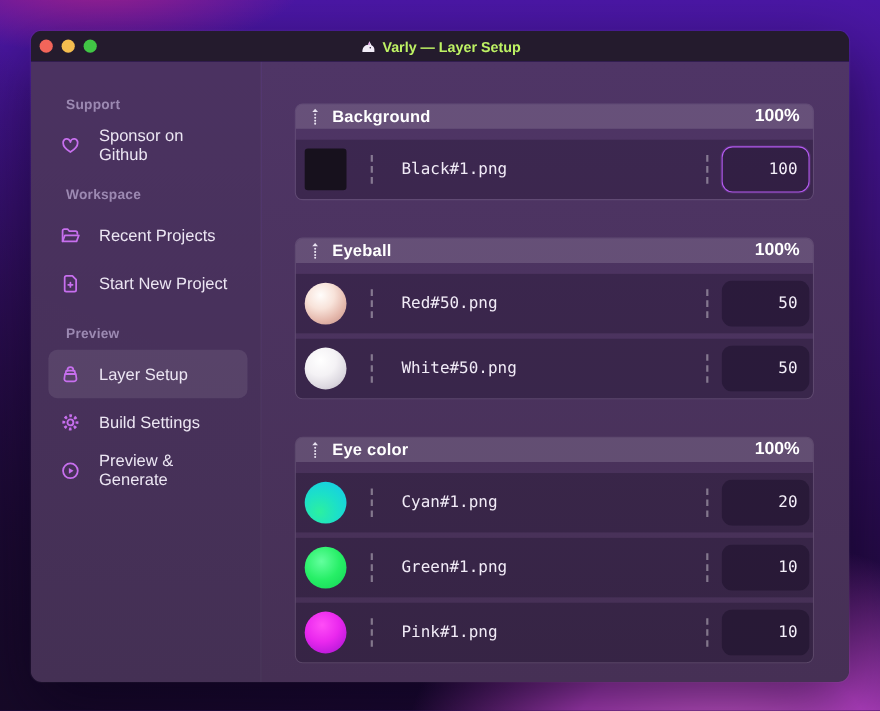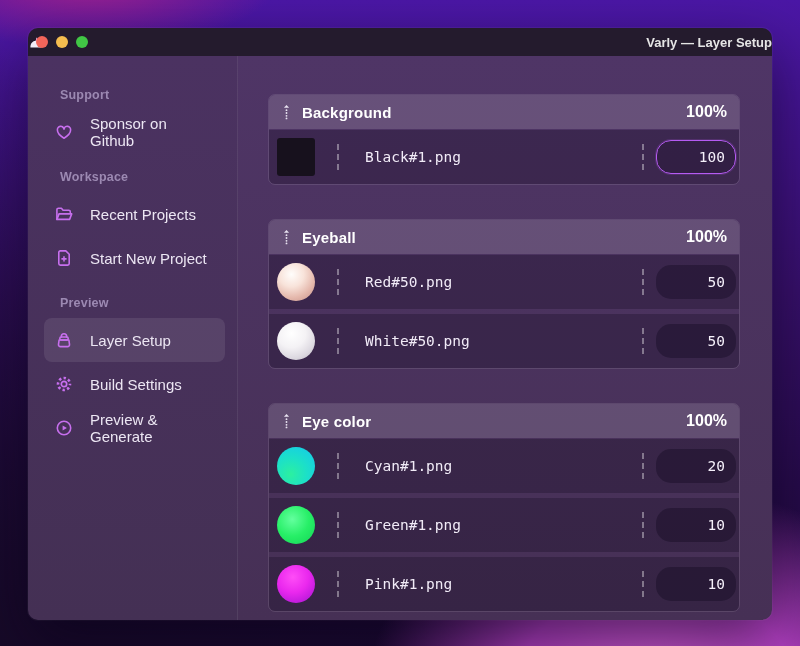--- a/index.html
+++ b/index.html
@@ -17,57 +17,57 @@
     position:absolute;left:28px;top:28px;width:744px;height:592px;
     border-radius:10px;overflow:hidden;display:flex;flex-direction:column;
     box-shadow:0 24px 60px rgba(8,0,22,.55), 0 0 0 1px rgba(255,255,255,.05);
   }
   .titlebar{height:28px;flex:0 0 28px;background:#241b2d;display:flex;align-items:center;position:relative;}
   .lights{position:absolute;left:8px;top:0;height:28px;display:flex;align-items:center;gap:8px;}
   .light{width:12px;height:12px;border-radius:50%;}
   .light.red{background:var(--tl-red,#f3655a);}
   .light.yellow{background:var(--tl-yellow,#f5bd4f);}
   .light.green{background:var(--tl-green,#41c645);}
-  .titletext{flex:1;text-align:center;font-size:13px;font-weight:700;color:#e5e5e5;display:flex;justify-content:space-between;align-items:center;gap:6px;}
+  .titletext{flex:1;text-align:center;font-size:13px;font-weight:700;color:#bef264;display:flex;justify-content:center;align-items:center;gap:6px;}
   .wbody{flex:1;display:flex;min-height:0;}
 
   
   .sidebar{width:210px;flex:0 0 210px;box-sizing:border-box;padding-top:32px;
     background:linear-gradient(180deg,#4b3261,#443054);
     border-right:1px solid rgba(255,255,255,.08);}
   .sb-section{margin-bottom:16px;}
   .sb-label{margin:0 0 8px 32px;font-size:12.5px;font-weight:700;color:#9c89b2;letter-spacing:.2px;}
   .sb-item{height:44px;margin:0 12px 0 16px;border-radius:8px;display:flex;align-items:center;gap:16px;padding:0 10px;color:#ece6f3;font-size:15px;cursor:default;}
   .sb-item.active{background:rgba(255,255,255,.09);}
   .sb-icon{width:20px;height:20px;color:var(--accent,#c76fee);display:flex;align-items:center;justify-content:center;flex:0 0 20px;}
   .sb-icon svg{width:20px;height:20px;display:block;}
 
   
   .main{flex:1;box-sizing:border-box;padding:38px 32px 0 30px;overflow:hidden;
     background:linear-gradient(180deg,#4f3566,#463055);}
   .panel{border:1px solid rgba(255,255,255,.11);border-radius:7px;margin-bottom:34px;}
-  .panel-header{height:34px;background:rgba(255,255,255,.14);border-radius:6px 6px 0 0;display:flex;align-items:center;gap:10px;padding:0 12px;}
+  .panel-header{height:22px;background:rgba(255,255,255,.14);border-radius:6px 6px 0 0;display:flex;align-items:center;gap:10px;padding:0 12px;}
   .drag-icon{color:#e9e3f1;display:flex;align-items:center;}
   .panel-name{font-size:15px;font-weight:700;color:#ffffff;letter-spacing:.2px;}
   .panel-weight{margin-left:auto;font-size:16px;font-weight:700;color:#ffffff;}
-  .rows{display:flex;flex-direction:column;gap:5px;padding-top:1px;}
+  .rows{display:flex;flex-direction:column;gap:5px;padding-top:10px;}
   .row{height:54px;background:rgba(10,2,24,.26);display:flex;align-items:center;padding:0 3px 0 8px;}
   .rows .row:last-child{border-radius:0 0 6px 6px;}
   .thumb{width:38px;height:38px;flex:0 0 38px;}
   .thumb.black-square{background:#17111d;border-radius:3px;}
   .thumb.red-sphere{border-radius:50%;background:radial-gradient(circle at 38% 30%, #fffdfb 0%, #f8e3da 35%, #e5b9ad 65%, #c28c84 100%);}
   .thumb.white-sphere{border-radius:50%;background:radial-gradient(circle at 38% 30%, #ffffff 0%, #f4f2f5 40%, #dcd8e0 70%, #b5aeba 100%);}
   .thumb.cyan-circle{border-radius:50%;background:radial-gradient(circle at 35% 72%, #2cf0a0 0%, #1ce0c8 45%, #14c8ee 100%);}
   .thumb.green-circle{border-radius:50%;background:radial-gradient(circle at 40% 35%, #63ff9e 0%, #27ef67 50%, #12d455 100%);}
   .thumb.pink-circle{border-radius:50%;background:radial-gradient(circle at 42% 32%, #ff4df7 0%, #ea28ee 45%, #b518d8 85%, #9a12c4 100%);}
   .vdiv{width:0;height:26px;border-left:2px dashed rgba(255,255,255,.38);}
   .vdiv.first{margin-left:22px;margin-right:26px;}
   .vdiv.second{margin-right:12px;}
   .filename{flex:1;font-family:"DejaVu Sans Mono", monospace;font-size:14.5px;color:#f1ebf7;}
-  .val-input{width:80px;height:34px;box-sizing:border-box;background:rgba(8,0,20,.30);border:1px solid transparent;border-radius:15px;
+  .val-input{width:80px;height:42px;box-sizing:border-box;background:rgba(8,0,20,.30);border:1px solid transparent;border-radius:10px;
     text-align:right;padding:0 10px;font-family:"DejaVu Sans Mono", monospace;font-size:14.5px;color:#f5f0fa;outline:none;}
   .val-input.focused{border-color:var(--focus,#b55bf2);background:rgba(20,6,36,.25);box-shadow:0 0 0 1px rgba(181,91,242,.18);}
 </style>
 </head>
 <body>
 
 <div class="window">
   <div class="titlebar">
     <div class="lights">
       <span class="light red"></span>

